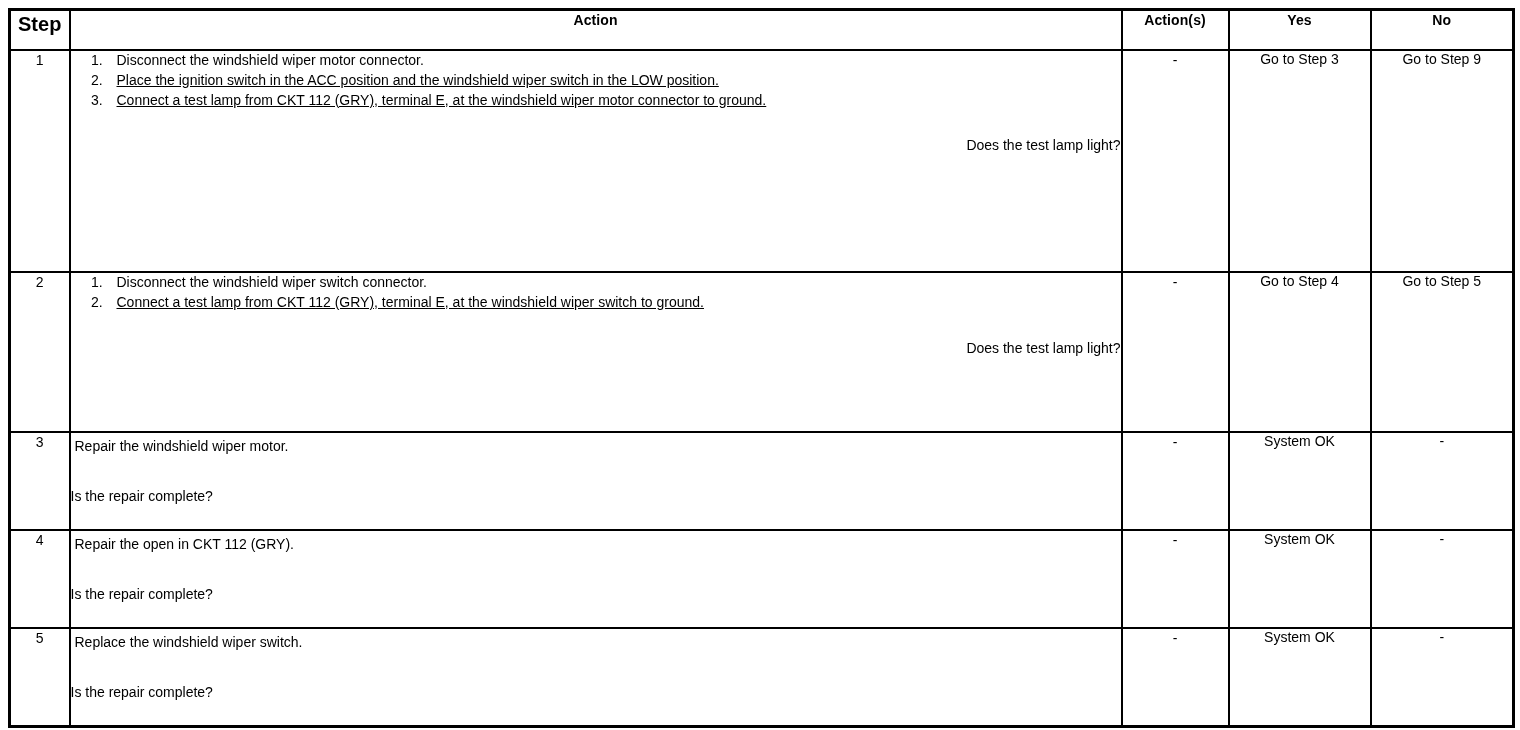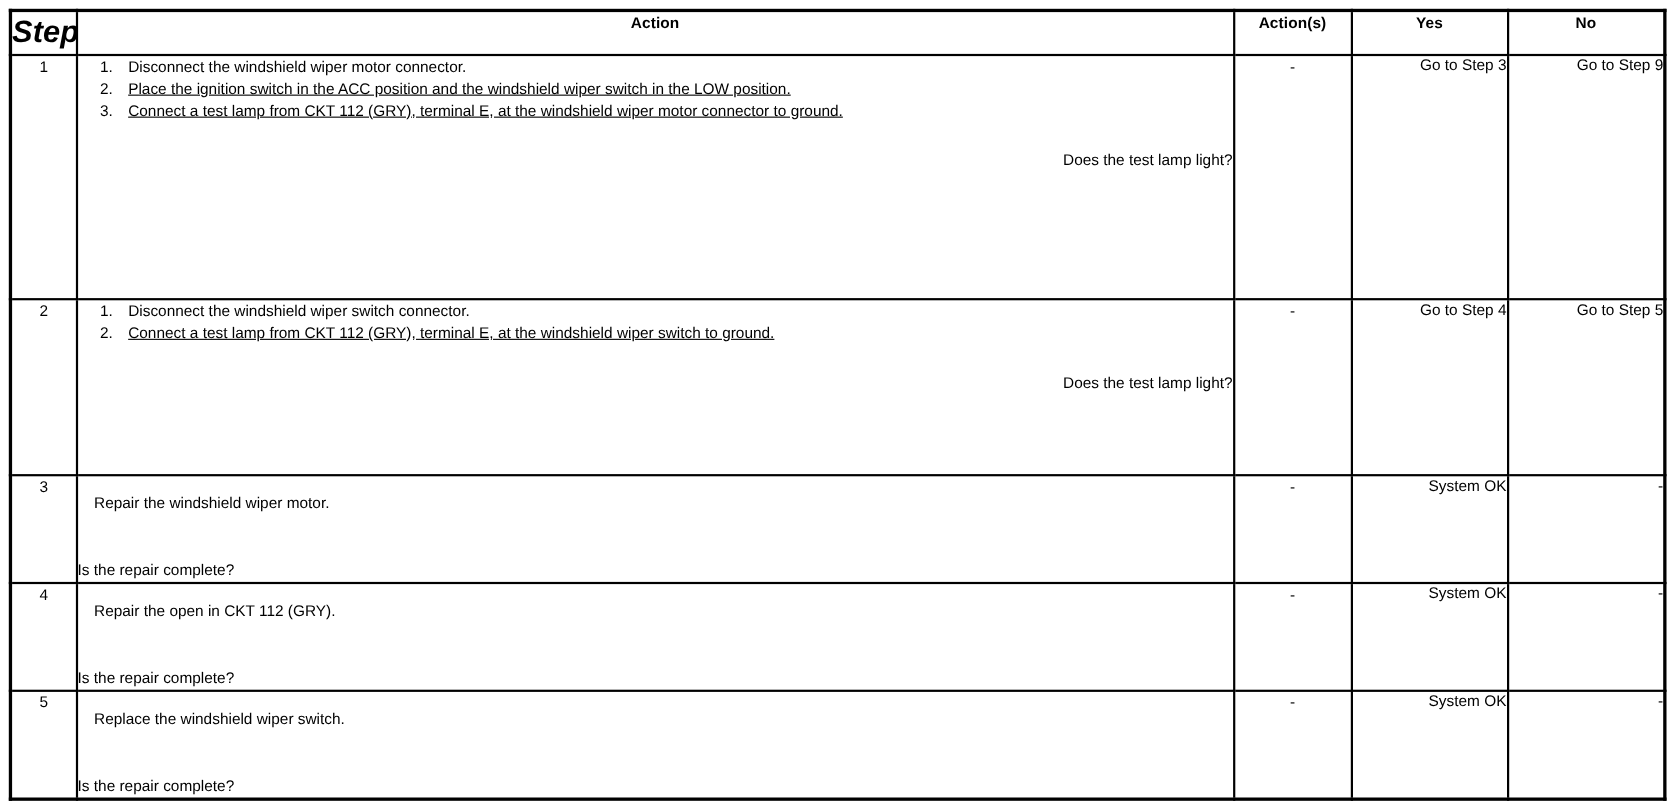--- a/index.html
+++ b/index.html
@@ -48,42 +48,42 @@
 
   
   thead th {
     height: 38px;
     text-align: center;
     vertical-align: middle;
     font-weight: bold;
     font-size: 21px;
     letter-spacing: 0.1px;
   }
-  thead th.h-step { font-size: 28px; font-style: italic; }
+  thead th.h-step { font-size: 20px; }
 
   
   td.step-cell {
     text-align: center;
     vertical-align: middle;
     font-size: 21px;
   }
 
   td.action-cell {
     padding: 6px 8px 6px 10px;
     vertical-align: top;
   }
 
   td.value-cell {
     text-align: center;
     vertical-align: middle;
     font-size: 21px;
   }
 
   td.ans-cell {
-    text-align: right;
+    text-align: center;
     vertical-align: bottom;
     font-size: 21px;
     padding-bottom: 2px;
   }
   td.ans-cell .ans-inner {
     display: block;
     line-height: 1.28;
   }
 
   
@@ -99,21 +99,21 @@
   }
   ol.steps li + li { margin-top: 1px; text-decoration: underline; }
 
   p.question {
     margin: 0;
     padding: 0;
     line-height: 1.34;
   }
   p.question.spaced { margin-top: 27px; text-align: right; }
   p.plain-line {
-    margin: 15px;
+    margin: 4px;
     padding: 0;
     line-height: 1.34;
   }
 
   .blankgap { height: 27px; }
 </style>
 </head>
 <body>
 
 <div id="diag-wrap">

